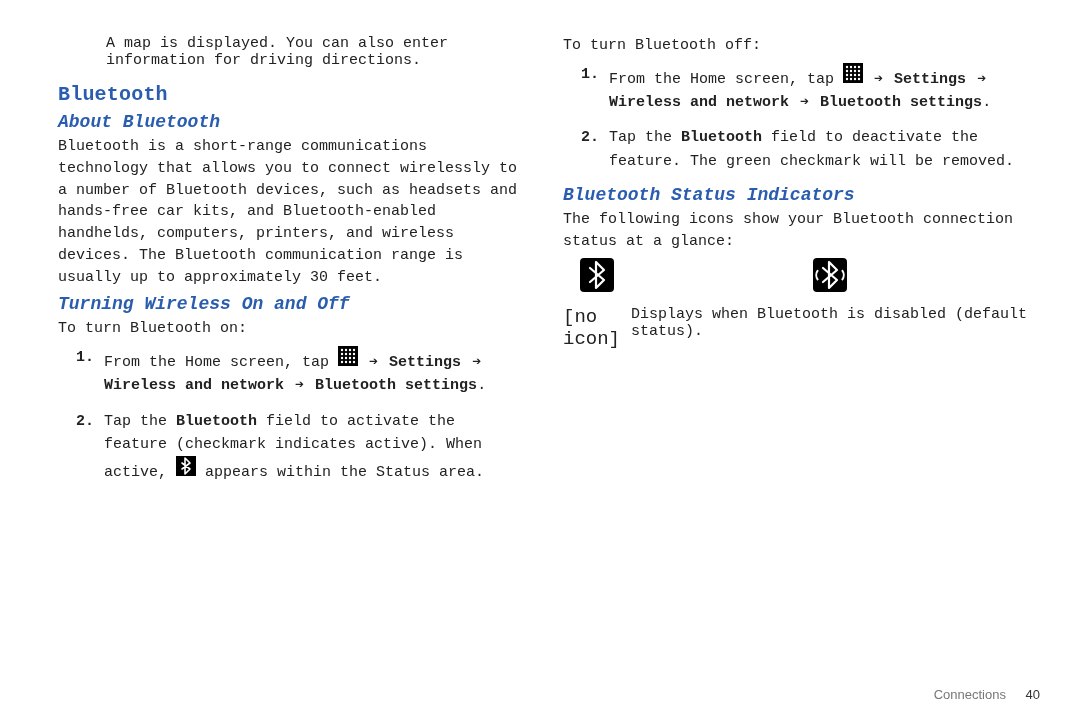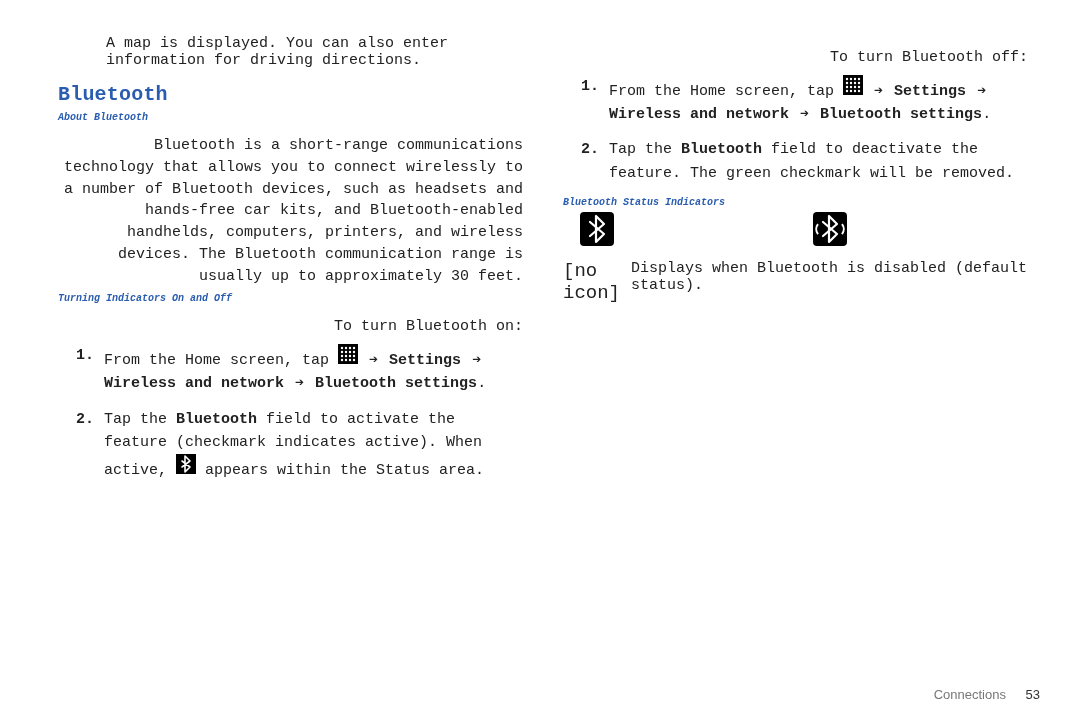--- a/index.html
+++ b/index.html
@@ -20,34 +20,34 @@
     width: 970px;
     height: 640px;
     display: flex;
     gap: 40px;
     font-family: Liberation Mono, monospace;
   }
   .col {
     flex: 1 1 0;
     min-width: 0;
   }
-  p { margin: 12px 0 6px 0; line-height: 1.45; text-align: right; }
+  p { margin: 0 0 6px 0; line-height: 1.45; }
   .intro { margin-left: 48px; margin-bottom: 14px; }
   .h1 {
     color: #2a5db0;
     font-weight: 700;
     font-size: 20px;
     margin: 6px 0 4px 0;
     letter-spacing: .2px;
   }
   .h2 {
     color: #2a5db0;
     font-weight: 700;
     font-style: italic;
-    font-size: 10px;
+    font-size: 18px;
     margin: 6px 0 4px 0;
   }
   .body-indent { margin-left: 0px; }
   ol.steps {
     margin: 0 0 10px 0;
     padding-left: 46px;
     counter-reset: step;
     list-style: none;
   }
   ol.steps > li {
@@ -83,21 +83,21 @@
 
 <div class="page">
   <div class="col">
     <div class="intro">A map is displayed. You can also enter information for driving directions.</div>
 
     <div class="h1">Bluetooth</div>
 
     <div class="h2">About Bluetooth</div>
     <p class="body-indent">Bluetooth is a short-range communications technology that allows you to connect wirelessly to a number of Bluetooth devices, such as headsets and hands-free car kits, and Bluetooth-enabled handhelds, computers, printers, and wireless devices. The Bluetooth communication range is usually up to approximately 30 feet.</p>
 
-    <div class="h2">Turning Indicators On and Off</div>
+    <div class="h2">Turning Wireless On and Off</div>
     <p>To turn Bluetooth on:</p>
 
     <ol class="steps">
       <li>
         <span>From the Home screen, tap </span>
         <span class="icon-box">
           <svg viewBox="0 0 20 20" width="20" height="20">
               <rect width="20" height="20" fill="#000"></rect>
               <g fill="#fff">
                 <circle cx="4" cy="4" r="1.2"></circle>
@@ -173,20 +173,21 @@
         <span class="b">Wireless and network</span>
         <span class="arrow">➔</span>
         <span class="b">Bluetooth settings</span><span>.</span>
       </li>
       <li>
         <span>Tap the </span><span class="b">Bluetooth</span><span> field to deactivate the feature. The green checkmark will be removed.</span>
       </li>
     </ol>
 
     <div class="h2">Bluetooth Status Indicators</div>
+    <p>The following icons show your Bluetooth connection status at a glance:</p>
 
     <div class="status-table">
       <div class="cell-icon">
         <span class="icon-box">
           <svg viewBox="0 0 34 34" width="34" height="34">
               <rect width="34" height="34" rx="4" fill="#000"></rect>
               <path d="M16 4 L16 30 L24 22 L10 10 M16 4 L24 12 L10 24" stroke="#fff" stroke-width="2.2" fill="none" stroke-linejoin="round" stroke-linecap="round"></path>
             </svg>
         </span>
       </div>
@@ -203,14 +204,14 @@
       </div>
 
       <div class="cell-icon noicon">[no icon]</div>
       <div>Displays when Bluetooth is disabled (default status).</div>
     </div>
   </div>
 </div>
 
 <div class="footer">
   <span>Connections</span>
-  <span class="pg">53</span>
+  <span class="pg">40</span>
 </div>
 
 </body></html>

